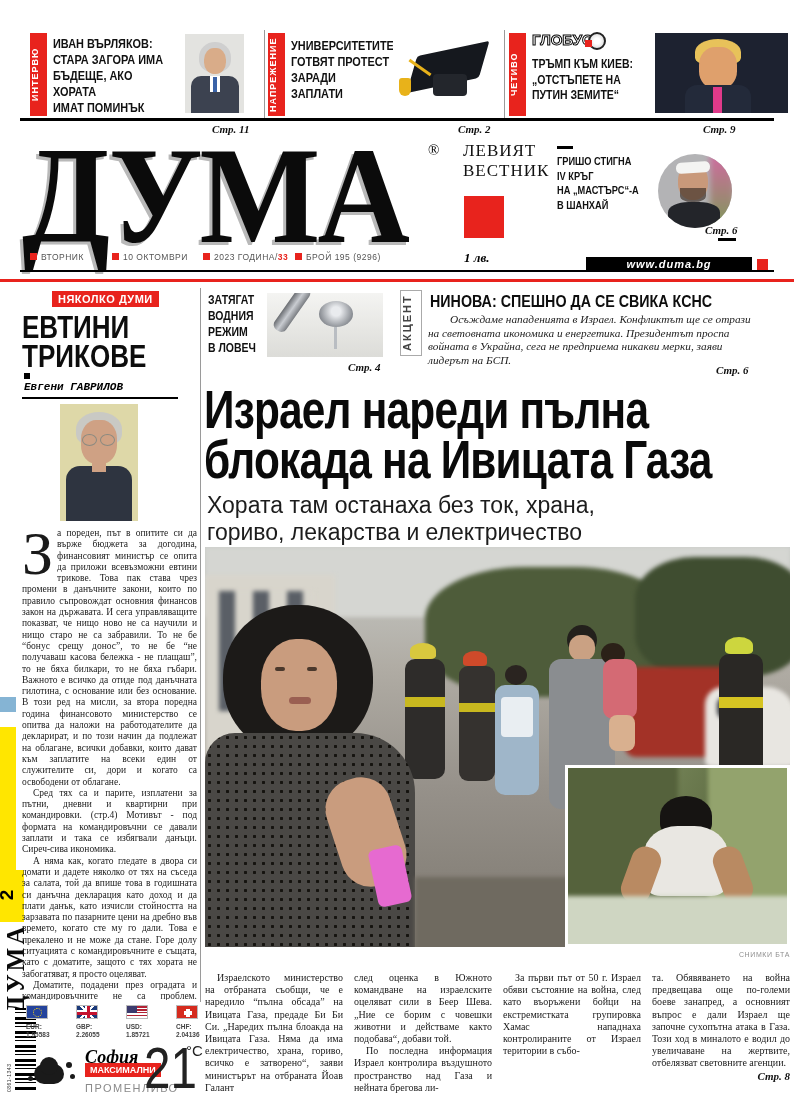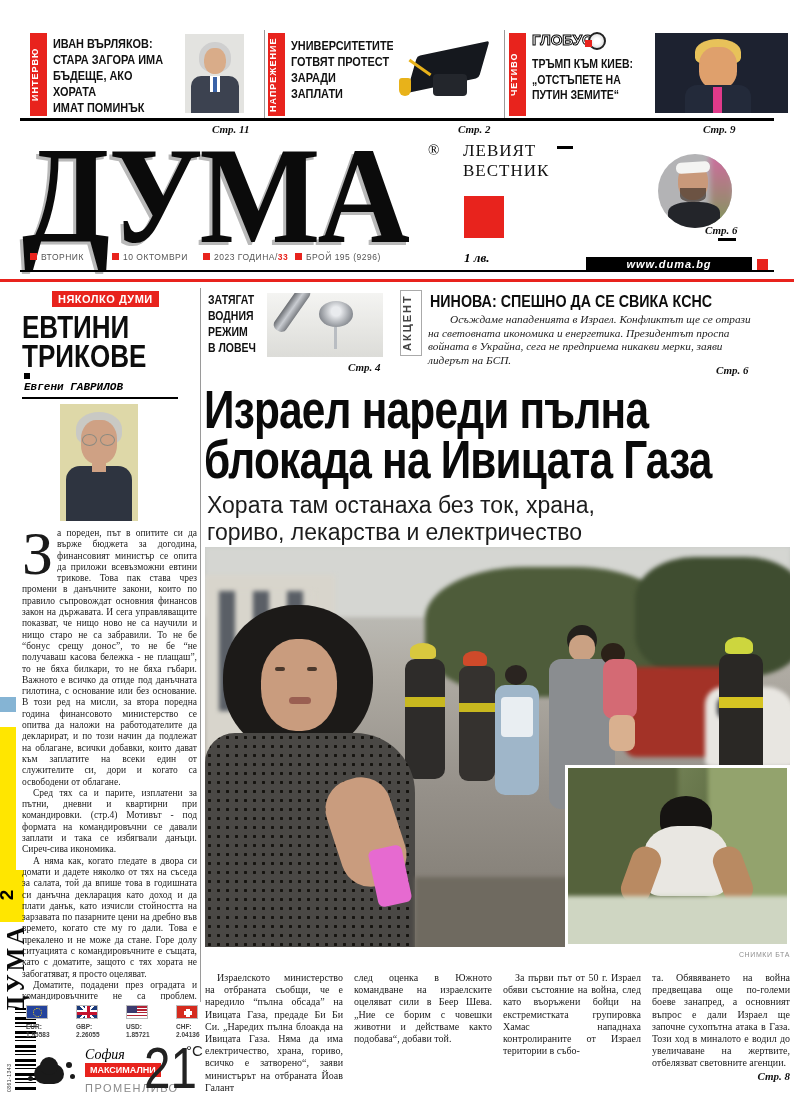--- a/index.html
+++ b/index.html
@@ -35,21 +35,21 @@
   
   .mainhead { font-weight:900; font-size:53px; line-height:50px; color:#0a0a0a; letter-spacing:-1px; white-space:pre-line; }
   .subhead { font-size:23px; line-height:27px; color:#1c1c1c; white-space:pre-line; }
   .credit { font-size:7px; color:#8f8f8f; letter-spacing:0.6px; text-align:right; }
   .cols { display:flex; gap:11px; }
   .cols .c { flex:1; font-family:"Liberation Serif",serif; font-size:10px; line-height:12.2px; text-align:justify; color:#1a1a1a; }
   .cols .c p.ind { text-indent:12px; }
   
   .cur { font-size:6.5px; font-weight:bold; color:#444; line-height:8px; }
   .flag { width:22px; height:14px; position:relative; overflow:hidden; border:0.5px solid #bbb; }
-  .weathercity { font-family:"Liberation Serif",serif; font-style:italic; font-weight:normal; font-size:14px; }
+  .weathercity { font-family:"Liberation Serif",serif; font-style:italic; font-weight:bold; font-size:18px; }
   .weatherlabel { color:#fff; font-weight:bold; font-size:9px; padding:2px 5px; display:inline-block; }
   .weathercond { color:#8a8a8a; font-size:11px; letter-spacing:1.5px; }
   .temp { font-size:58px; line-height:52px; color:#222; transform:scaleX(0.82); transform-origin:0 0; }
   .tempunit { font-size:15px; color:#222; }
   
   .photo { overflow:hidden; background:linear-gradient(#c9ccc9 0%,#b0aca4 30%,#96918a 60%,#7d786f 100%); }
   .photo div { position:absolute; }
   .blur { filter:blur(2px); }
   .inset { border:3px solid #fff; overflow:hidden; background:linear-gradient(120deg,#8a9a6a,#5d6b42 60%,#6f7d50); }
   .inset div { position:absolute; }
@@ -111,20 +111,24 @@
   <div class="abs pref" style="left:703px;top:123px;">Стр. 9</div>
 
   <div class="abs logo" style="left:22px;top:138px;">ДУМА</div>
   <div class="abs" style="left:428px;top:142px;font-size:15px;font-family:'Liberation Serif',serif;">®</div>
   <div class="abs tagline" style="left:463px;top:141px;">ЛЕВИЯТ
 ВЕСТНИК</div>
   <div class="abs red" style="left:464px;top:196px;width:40px;height:42px;"></div>
   <div class="abs price" style="left:464px;top:250px;">1 лв.</div>
 
   <div class="abs hline" style="left:557px;top:146px;width:16px;height:3px;"></div>
+  <div class="abs" style="left:557px;top:154px;width:120px;"><span class="cond teaserhead" style="font-size:11px;line-height:14.5px;">ГРИШО СТИГНА
+IV КРЪГ
+НА „МАСТЪРС“-А
+В ШАНХАЙ</span></div>
   <div class="abs" style="left:658px;top:154px;width:74px;height:74px;border-radius:50%;background:#b3b3b5;overflow:hidden;">
     <div style="position:absolute;left:52px;top:0;width:24px;height:74px;background:linear-gradient(#d06aa0,#7d9a58);filter:blur(3px);"></div>
     <div style="position:absolute;left:20px;top:10px;width:30px;height:36px;background:#c9997a;border-radius:45%;"></div>
     <div style="position:absolute;left:18px;top:8px;width:34px;height:11px;background:#f4f4f2;border-radius:5px;transform:rotate(-4deg);"></div>
     <div style="position:absolute;left:22px;top:34px;width:26px;height:14px;background:#3a2e26;border-radius:0 0 45% 45%;opacity:0.65;"></div>
     <div style="position:absolute;left:10px;top:48px;width:52px;height:26px;background:#23252a;border-radius:40% 40% 0 0;"></div>
   </div>
   <div class="abs pref" style="left:705px;top:224px;">Стр. 6</div>
   <div class="abs hline" style="left:718px;top:238px;width:18px;height:3px;"></div>
 
@@ -251,20 +255,21 @@
     </div>
   </div>
   <div class="abs credit" style="left:205px;top:951px;width:585px;">СНИМКИ БТА</div>
 
   <div class="abs cols" style="left:205px;top:972px;width:585px;height:138px;">
     <div class="c">
         <p class="ind">Израелското министерство на отбраната съобщи, че е наредило “пълна обсада” на Ивицата Газа, предаде Би Би Си. „Наредих пълна блоакда на Ивицата Газа. Няма да има електричество, храна, гориво, всичко е затворено“, заяви министърът на отбраната Йоав Галант</p>
       </div>
     <div class="c">
         <p>след оценка в Южното командване на израелските оцеляват сили в Беер Шева. „Ние се борим с човешки животни и действаме както подобава“, добави той.</p>
+        <p class="ind">По последна информация Израел контролира въздушното пространство над Газа и нейната брегова ли-</p>
       </div>
     <div class="c">
         <p class="ind">За първи път от 50 г. Израел обяви състояние на война, след като въоръжени бойци на екстремистката групировка Хамас нападнаха контролираните от Израел територии в събо-</p>
       </div>
     <div class="c">
         <p>та. Обявяването на война предвещава още по-големи боеве занапред, а основният въпрос е дали Израел ще започне сухопътна атака в Газа. Този ход в миналото е водил до увеличаване на жертвите, отбелязват световните агенции.</p>
         <p class="pref" style="text-align:right;">Стр. 8</p>
       </div>
   </div>
 

